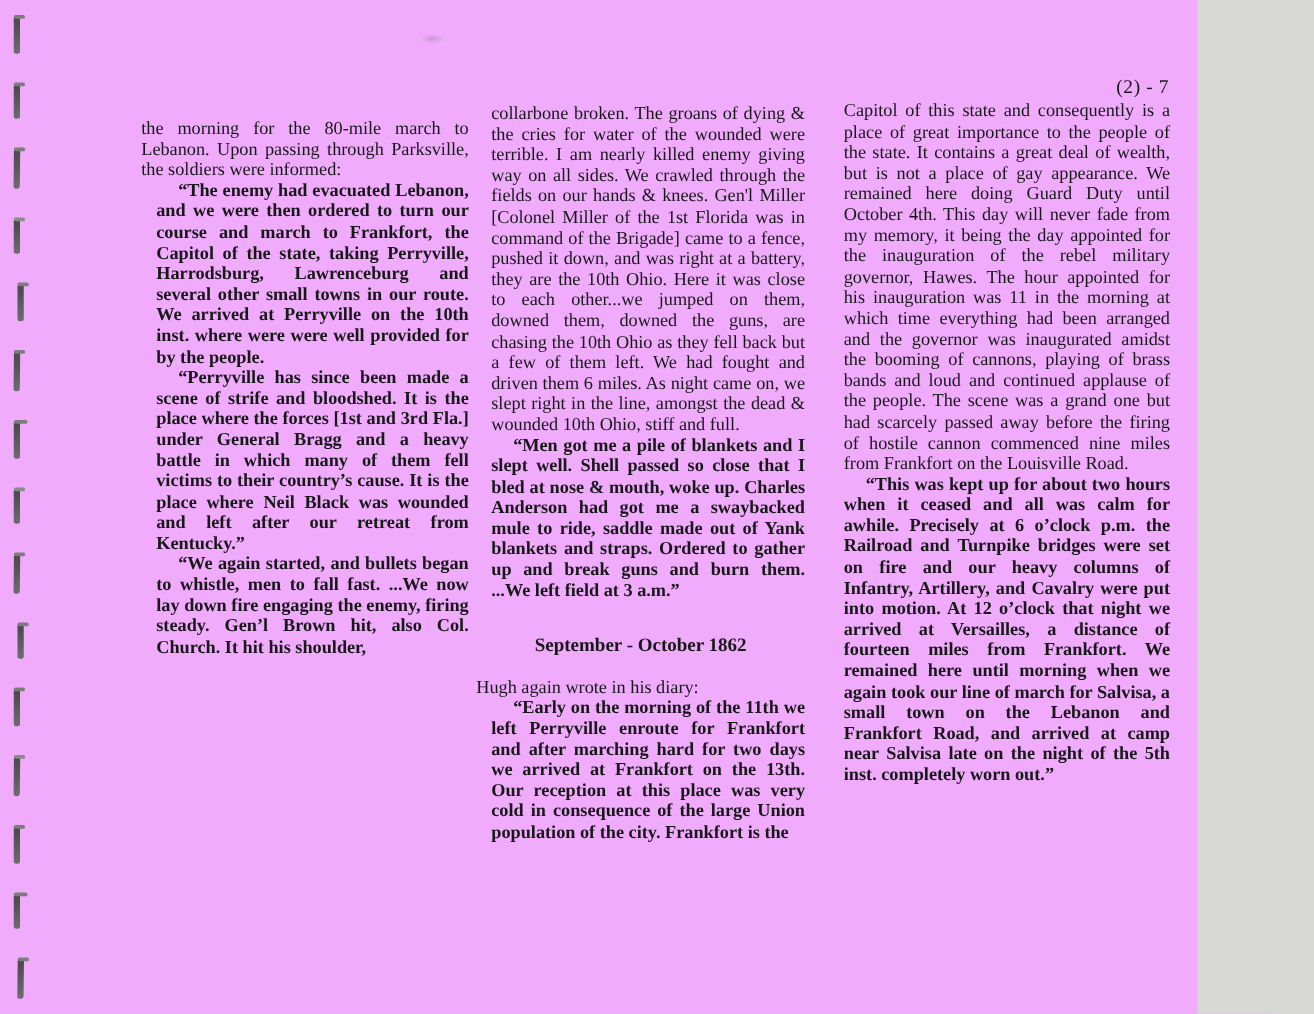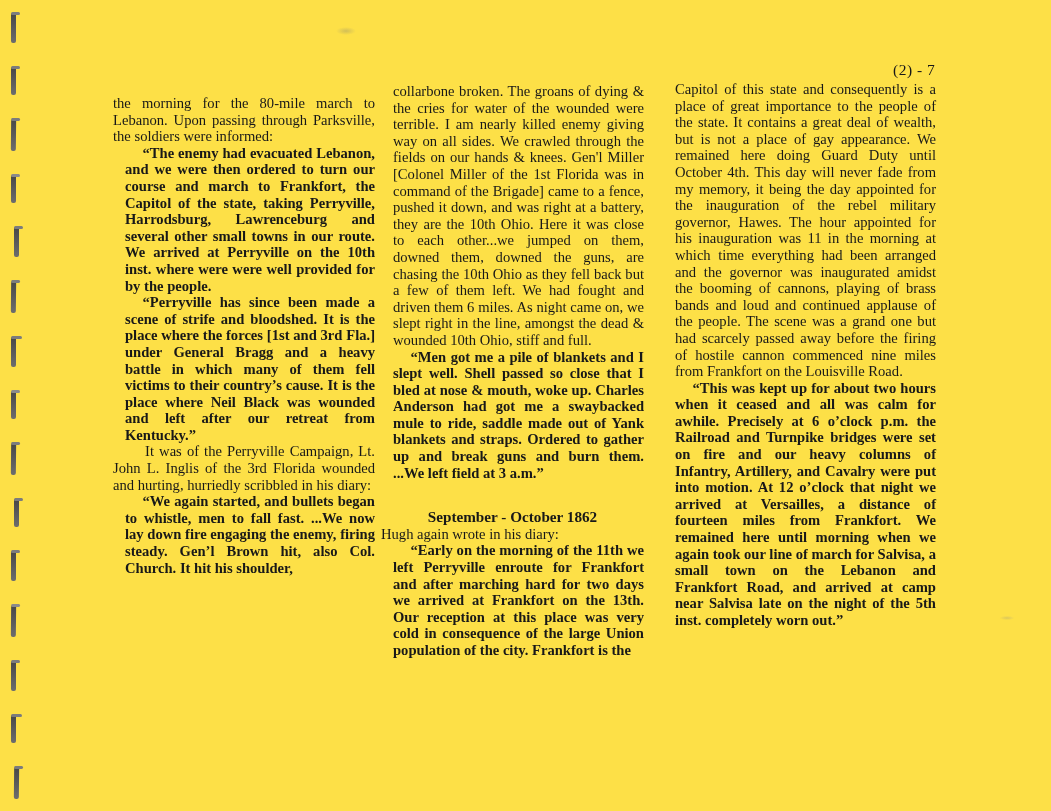--- a/index.html
+++ b/index.html
@@ -1,23 +1,23 @@
 <!DOCTYPE html>
 <html><head>
 <meta charset="utf-8">
 <style>
   * { box-sizing: border-box; }
   html, body { margin: 0; padding: 0; }
   body { background: #d8d8d4; }
 
   .page {
     position: relative;
-    width: 1051px;
+    width: 958px;
     height: 811px;
-    background: #fde047;
+    background: #f0abfc;
     font-family: "Liberation Serif", "DejaVu Serif", serif;
     color: #181818;
     overflow: hidden;
   }
 
   
   .binding {
     position: absolute;
     left: 11px;
     top: 13px;
@@ -82,21 +82,21 @@
   .col-2 { left: 381px; top: 83px; width: 263px; }
   .col-3 { left: 663px; top: 81px; width: 273px; }
 
   .col p { margin: 0; text-align: justify; }
   .quote    { padding-left: 12px; }
   .q-indent { text-indent: 1.2em; font-weight: bold; }
   .n-indent { text-indent: 2.2em; }
   .gap      { margin-top: 15px; }
 
   .heading {
-    margin: 0;
+    margin: 16px;
     margin-top: 28px;
     text-align: center;
     font-weight: 700;
     font-size: 15.2px;
   }
   .after-heading { margin-top: 14px; }
 </style>
 </head>
 <body>
 
@@ -122,21 +122,20 @@
 
   <div class="smudge"></div>
   <div class="speck"></div>
 
   <div class="page-number">(2) - 7</div>
 
   <div class="col col-1">
     <p>the morning for the 80-mile march to Lebanon. Upon passing through Parksville, the soldiers were informed:</p>
     <p class="quote q-indent gap">“The enemy had evacuated Lebanon, and we were then ordered to turn our course and march to Frankfort, the Capitol of the state, taking Perryville, Harrodsburg, Lawrenceburg and several other small towns in our route. We arrived at Perryville on the 10th inst. where were were well provided for by the people.</p>
     <p class="quote q-indent">“Perryville has since been made a scene of strife and bloodshed. It is the place where the forces [1st and 3rd Fla.] under General Bragg and a heavy battle in which many of them fell victims to their country’s cause. It is the place where Neil Black was wounded and left after our retreat from Kentucky.”</p>
-    <p class="n-indent gap">It was of the Perryville Campaign, Lt. John L. Inglis of the 3rd Florida wounded and hurting, hurriedly scribbled in his diary:</p>
     <p class="quote q-indent gap">“We again started, and bullets began to whistle, men to fall fast. ...We now lay down fire engaging the enemy, firing steady. Gen’l Brown hit, also Col. Church. It hit his shoulder,</p>
   </div>
 
   <div class="col col-2">
     <p class="quote">collarbone broken. The groans of dying &amp; the cries for water of the wounded were terrible. I am nearly killed enemy giving way on all sides. We crawled through the fields on our hands &amp; knees. Gen'l Miller [Colonel Miller of the 1st Florida was in command of the Brigade] came to a fence, pushed it down, and was right at a battery, they are the 10th Ohio. Here it was close to each other...we jumped on them, downed them, downed the guns, are chasing the 10th Ohio as they fell back but a few of them left. We had fought and driven them 6 miles. As night came on, we slept right in the line, amongst the dead &amp; wounded 10th Ohio, stiff and full.</p>
     <p class="quote q-indent">“Men got me a pile of blankets and I slept well. Shell passed so close that I bled at nose &amp; mouth, woke up. Charles Anderson had got me a swaybacked mule to ride, saddle made out of Yank blankets and straps. Ordered to gather up and break guns and burn them. ...We left field at 3 a.m.”</p>
     <h3 class="heading">September - October 1862</h3>
     <p class="after-heading">Hugh again wrote in his diary:</p>
     <p class="quote q-indent gap">“Early on the morning of the 11th we left Perryville enroute for Frankfort and after marching hard for two days we arrived at Frankfort on the 13th. Our reception at this place was very cold in consequence of the large Union population of the city. Frankfort is the</p>
   </div>

